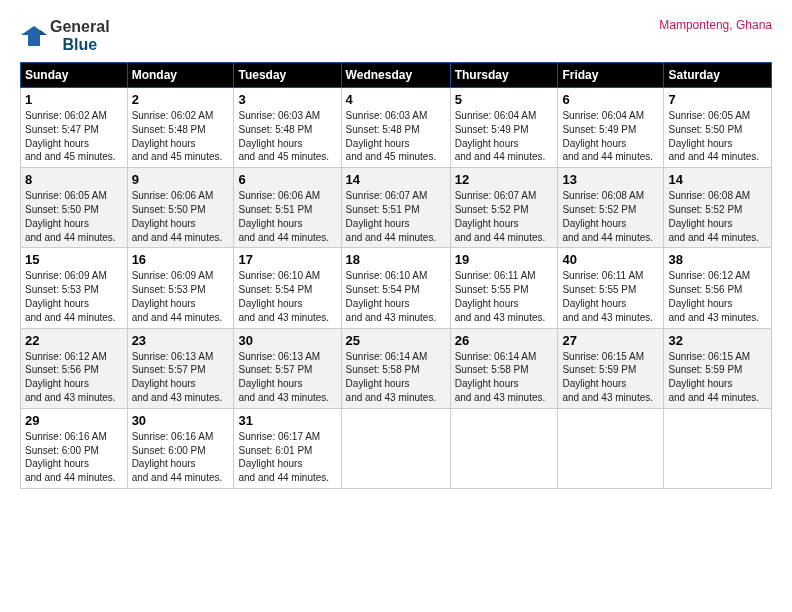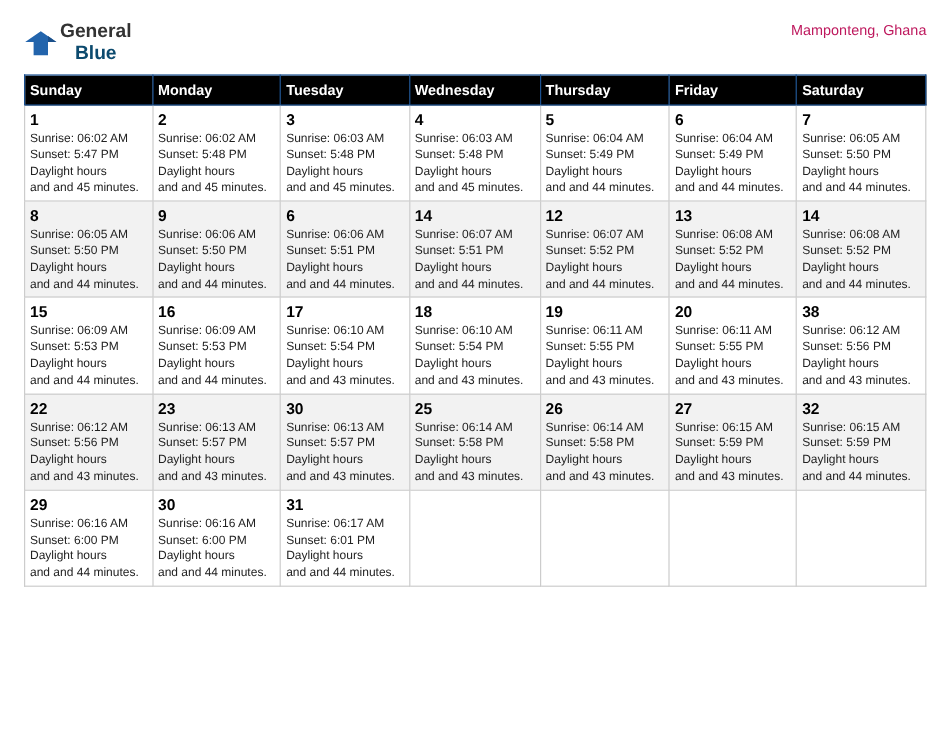--- a/index.html
+++ b/index.html
@@ -194,21 +194,21 @@
           </td>
           <td>
             <span class="day-num">18</span>
             <div class="day-info">Sunrise: 06:10 AM<br>Sunset: 5:54 PM<br>Daylight hours<br>and and 43 minutes.</div>
           </td>
           <td>
             <span class="day-num">19</span>
             <div class="day-info">Sunrise: 06:11 AM<br>Sunset: 5:55 PM<br>Daylight hours<br>and and 43 minutes.</div>
           </td>
           <td>
-            <span class="day-num">20</span>
+            <span class="day-num">40</span>
             <div class="day-info">Sunrise: 06:11 AM<br>Sunset: 5:55 PM<br>Daylight hours<br>and and 43 minutes.</div>
           </td>
           <td>
             <span class="day-num">38</span>
             <div class="day-info">Sunrise: 06:12 AM<br>Sunset: 5:56 PM<br>Daylight hours<br>and and 43 minutes.</div>
           </td>
         </tr>
         <tr>
           <td>
             <span class="day-num">22</span>

